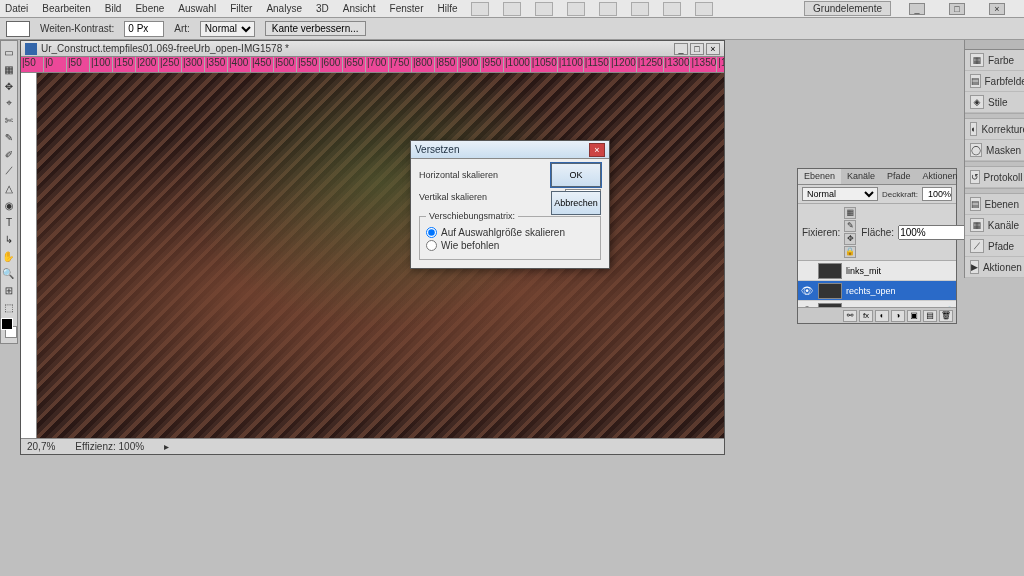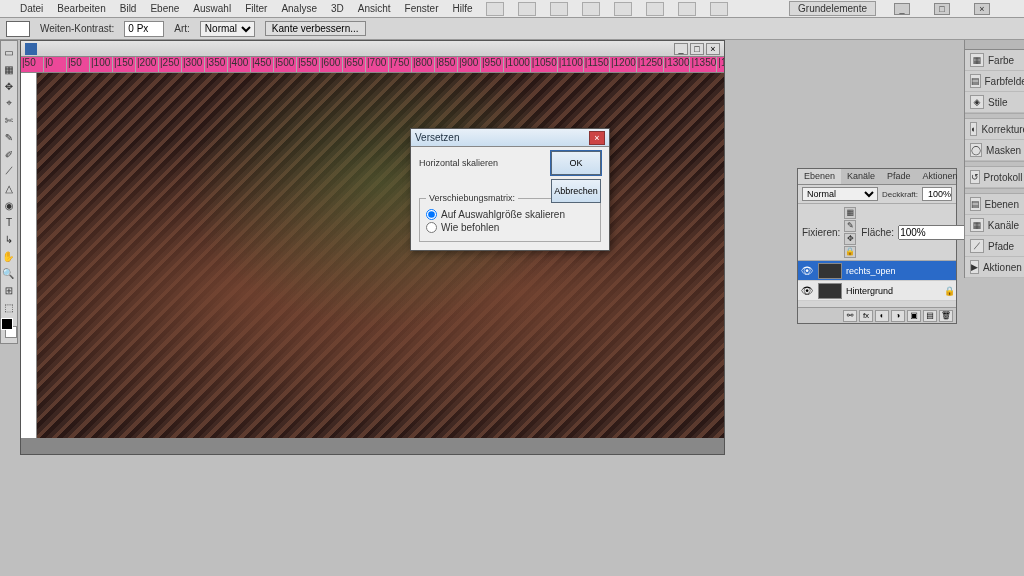--- a/index.html
+++ b/index.html
@@ -1,19 +1,19 @@
 <!DOCTYPE html>
 <html><head>
 <meta charset="utf-8">
 <style>
 * { box-sizing: border-box; margin: 0; padding: 0; font-family: Tahoma, sans-serif; font-size: 10px; }
 body { width: 1024px; height: 576px; background: #bfbfbf; overflow: hidden; position: relative; }
 
 
-.menubar { height: 18px; background: #e8e8e8; display: flex; align-items: center; padding: 0 20px; border-bottom: 1px solid #999; }
+.menubar { height: 18px; background: #e8e8e8; display: flex; align-items: center; padding: 0 5px; border-bottom: 1px solid #999; }
 .menubar span { margin-right: 14px; color: #333; cursor: default; }
 .menubar .right { margin-left: auto; display: flex; align-items: center; gap: 10px; }
 .menubar .icon-btn { width: 18px; height: 14px; background: #ddd; border: 1px solid #aaa; display: inline-block; }
 .menubar .workspace { background: #d8d8d8; border: 1px solid #999; padding: 1px 8px; margin-right: 8px; }
 .menubar .winctrl { width: 16px; height: 12px; background: #ccc; border: 1px solid #888; text-align: center; line-height: 10px; font-size: 9px; }
 
 
 .optbar { height: 22px; background: #d6d6d6; display: flex; align-items: center; padding: 0 6px; gap: 10px; border-bottom: 1px solid #999; }
 .optbar .swatch { width: 24px; height: 16px; background: #fff; border: 1px solid #666; }
 .optbar input[type=text] { width: 40px; height: 16px; border: 1px solid #888; padding: 0 3px; font-size: 10px; }
@@ -41,32 +41,32 @@
 .canvas { position: absolute; left: 16px; top: 32px; right: 0; bottom: 16px; overflow: hidden; }
 .canvas-img { width: 100%; height: 100%; background:
   radial-gradient(ellipse at 50% 30%, rgba(80,100,50,0.6), transparent 40%),
   radial-gradient(ellipse at 30% 60%, rgba(120,70,50,0.8), transparent 50%),
   radial-gradient(ellipse at 70% 60%, rgba(120,70,50,0.8), transparent 50%),
   repeating-linear-gradient(135deg, #3a2520 0 4px, #5b3a2e 4px 8px, #2a1815 8px 12px),
   #1a0e0a; }
 .statusbar { position: absolute; left: 0; right: 0; bottom: 0; height: 16px; background: #d4d4d4; display: flex; align-items: center; padding: 0 6px; gap: 20px; border-top: 1px solid #888; color: #333; font-size: 9px; }
 
 
-.dialog { position: absolute; left: 410px; top: 128px; width: 200px; background: #eee; border: 1px solid #555; box-shadow: 2px 2px 8px rgba(0,0,0,0.4); z-index: 50; }
+.dialog { position: absolute; left: 410px; top: 140px; width: 200px; background: #eee; border: 1px solid #555; box-shadow: 2px 2px 8px rgba(0,0,0,0.4); z-index: 50; }
 .dialog .titlebar { height: 18px; background: linear-gradient(#e8f0f8,#cadef0); display: flex; align-items: center; padding: 0 4px; border-bottom: 1px solid #888; }
 .dialog .titlebar span:first-child { color: #234; font-size: 10px; }
 .dialog .titlebar .close { margin-left: auto; width: 16px; height: 14px; background: #c44; color: #fff; border: 1px solid #833; text-align: center; line-height: 12px; font-size: 9px; }
 .dialog .body { padding: 8px; }
 .dialog .row { display: flex; align-items: center; margin-bottom: 6px; gap: 22px; }
 .dialog .row label { flex: 1; color: #333; font-size: 9px; }
 .dialog .row input[type=text] { width: 36px; height: 16px; border: 1px solid #888; text-align: right; padding: 0 3px; font-size: 10px; }
 .dialog .btns { position: absolute; right: 8px; top: 22px; display: flex; flex-direction: column; gap: 4px; }
 .dialog .btns button { width: 50px; height: 24px; border: 1px solid #567; background: linear-gradient(#e8f0f8,#cadef0); font-size: 9px; }
 .dialog .btns button.primary { outline: 1px solid #36a; }
-.dialog fieldset { border: 1px solid #aaa; padding: 4px 6px 6px; margin-top: 22px; }
+.dialog fieldset { border: 1px solid #aaa; padding: 4px 6px 6px; margin-top: 6px; }
 .dialog fieldset legend { font-size: 9px; color: #333; padding: 0 3px; }
 .dialog .radio { display: flex; align-items: center; gap: 4px; margin: 2px 0; font-size: 9px; color: #333; }
 .dialog input[type=radio] { width: 11px; height: 11px; }
 
 
 .layers { position: absolute; left: 797px; top: 168px; width: 160px; height: 156px; background: #d4d4d4; border: 1px solid #666; }
 .layers .tabs { height: 16px; background: #c0c0c0; display: flex; border-bottom: 1px solid #888; }
 .layers .tabs span { padding: 2px 6px; font-size: 9px; color: #333; }
 .layers .tabs span.active { background: #d4d4d4; }
 .layers .opts { padding: 2px 4px; display: flex; align-items: center; gap: 4px; border-bottom: 1px solid #aaa; }
@@ -152,20 +152,21 @@
   <div class="tool">⬚</div>
   <div class="colors">
     <div class="fg"></div>
     <div class="bg"></div>
   </div>
 </div>
 
 <div class="docwrap">
   <div class="docbar">
     <div class="icon"></div>
+    <span class="title">Ur_Construct.tempfiles01.069-freeUrb_open-IMG1578 *</span>
     <div class="wctrls">
       <span>_</span>
       <span>□</span>
       <span>×</span>
     </div>
   </div>
   <div class="ruler-h" id="rulerH">
       <span>|50</span>
       <span>|0</span>
       <span>|50</span>
@@ -194,35 +195,44 @@
       <span>|1200</span>
       <span>|1250</span>
       <span>|1300</span>
       <span>|1350</span>
       <span>|1400</span>
     </div>
   <div class="ruler-v"></div>
   <div class="canvas">
     <div class="canvas-img"></div>
   </div>
+  <div class="statusbar">
+    <span>20,7%</span>
+    <span>Effizienz: 100%</span>
+    <span>▸</span>
+  </div>
 </div>
 
 <div class="dialog">
   <div class="titlebar">
     <span>Versetzen</span>
     <span class="close">×</span>
   </div>
   <div class="body">
     <div class="btns">
       <button class="primary">OK</button>
       <button>Abbrechen</button>
     </div>
     <div class="row">
       <label>Horizontal skalieren</label>
       <input type="text" value="14" style="">
+    </div>
+    <div class="row">
+      <label>Vertikal skalieren</label>
+      <input type="text" value="0" style="">
     </div>
     <fieldset>
       <legend>Verschiebungsmatrix:</legend>
       <div class="radio">
           <input type="radio" checked="" style="">
           <span>Auf Auswahlgröße skalieren</span>
         </div>
       <div class="radio">
           <input type="radio" style="">
           <span>Wie befohlen</span>
@@ -248,20 +258,25 @@
     <span class="lockicons">
       <span>▦</span>
       <span>✎</span>
       <span>✥</span>
       <span>🔒</span>
     </span>
     <span style="margin-left:auto" class="lblsm">Fläche:</span>
     <input type="text" value="100%" style="">
   </div>
   <div class="list">
+    <div class="layer">
+      <span class="eye"></span>
+      <div class="thumb"></div>
+      <span class="name">links_mit</span>
+    </div>
     <div class="layer sel">
       <span class="eye">👁</span>
       <div class="thumb"></div>
       <span class="name">rechts_open</span>
     </div>
     <div class="layer">
       <span class="eye">👁</span>
       <div class="thumb"></div>
       <span class="name">Hintergrund</span>
       <span class="lock">🔒</span>

